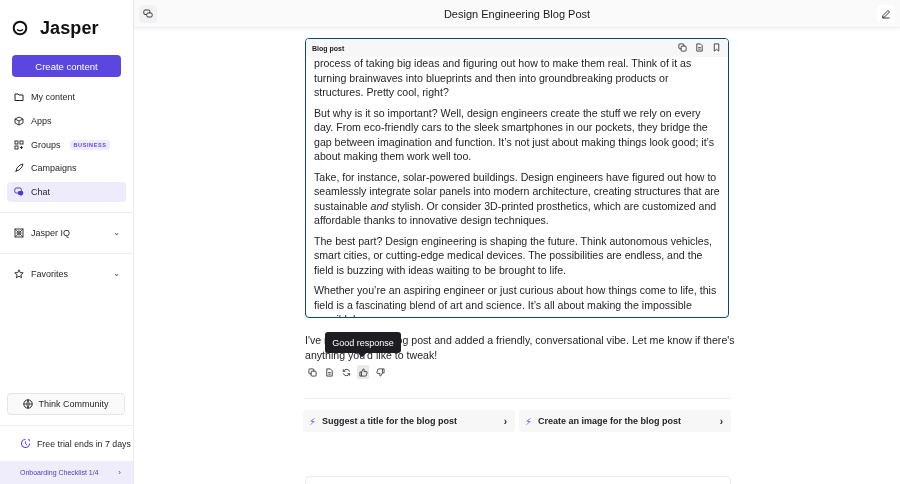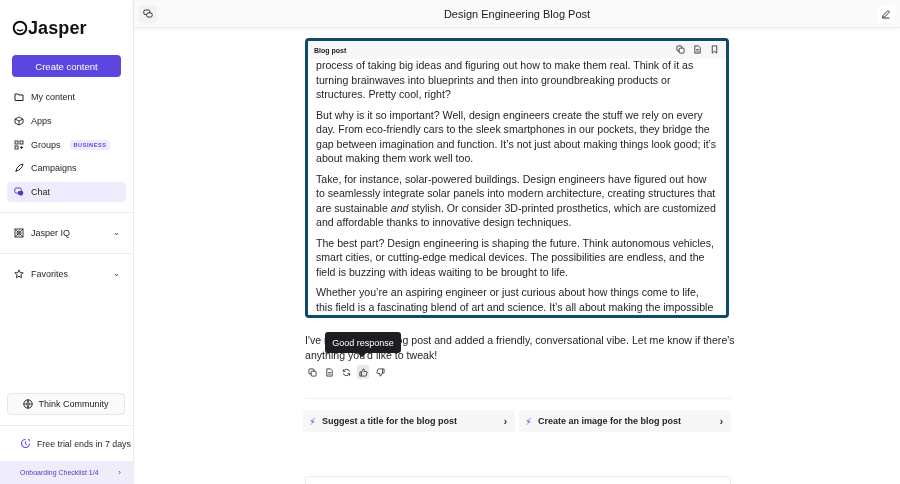--- a/index.html
+++ b/index.html
@@ -3,21 +3,21 @@
 <meta charset="utf-8">
 <style>
   * { box-sizing: border-box; margin: 0; padding: 0; }
   html, body { width: 900px; height: 484px; overflow: hidden; background: #fff;
     font-family: "Liberation Sans", "DejaVu Sans", sans-serif; color: #1f1f24; }
   .app { display: flex; width: 900px; height: 484px; }
 
   
   .sidebar { width: 134px; height: 484px; border-right: 1px solid #ececf0; background: #fff;
     display: flex; flex-direction: column; position: relative; }
-  .logo { display: flex; align-items: center; gap: 0; padding: 16px 0 0 12px; height: 40px; }
+  .logo { display: flex; align-items: center; gap: 12px; padding: 16px 0 0 12px; height: 40px; }
   .logo-text { font-size: 18px; font-weight: 600; color: #111; letter-spacing: 0.1px; }
   .create-btn { margin: 15px 12px 0 12px; height: 22px; background: #5b47e0; color: #fff;
     border: none; border-radius: 4px; font-size: 9.5px; font-family: inherit; font-weight: 500;
     display: flex; align-items: center; justify-content: center; cursor: pointer; }
   .nav { margin-top: 10px; padding: 0 7px; }
   .nav-item { display: flex; align-items: center; gap: 7px; height: 20px; padding: 0 6px;
     font-size: 9px; color: #1f1f24; border-radius: 4px; margin-bottom: 3.8px; cursor: pointer; }
   .nav-item.active { background: #eeebfc; }
   .nav-icon { width: 11px; height: 11px; display: inline-flex; align-items: center; justify-content: center; }
   .nav-icon svg { width: 10px; height: 10px; }
@@ -41,21 +41,21 @@
   .main { flex: 1; position: relative; background: #fff; }
   .topbar { height: 28px; display: flex; align-items: center; justify-content: center; position: relative;
     background: #fafafa; border-bottom: 1px solid #efefef; box-shadow: 0 2px 4px rgba(0,0,0,0.04); }
   .topbar-title { font-size: 11px; font-weight: 500; color: #1a1a1f; }
   .icon-btn { width: 18px; height: 18px; border-radius: 4px; display: flex; align-items: center; justify-content: center;
     background: #f2f2f4; cursor: pointer; }
   .icon-btn svg { width: 10px; height: 10px; }
   .tb-left { position: absolute; left: 5px; top: 5px; }
   .tb-right { position: absolute; right: 5px; top: 5px; background: #fff; }
 
-  .blog-card { position: absolute; left: 171px; top: 38px; width: 424px; height: 280px; border: 3px solid #0c4a6e;
+  .blog-card { position: absolute; left: 171px; top: 38px; width: 424px; height: 280px; border: 1px solid #0c4a6e;
     border-radius: 4px; background: #fff; overflow: hidden; }
   .blog-head { height: 18px; display: flex; align-items: center; justify-content: space-between; padding: 0 6px;
     background: #f7f7f8; }
   .blog-label { font-size: 7px; font-weight: 600; color: #222; }
   .blog-actions { display: flex; gap: 7px; }
   .mini-icon { width: 10px; height: 10px; display: inline-flex; cursor: pointer; }
   .mini-icon svg { width: 9px; height: 9px; }
   .blog-body { padding: 0 8px 0 8px; font-size: 10.6px; line-height: 14.5px; color: #1f1f24; }
   .blog-body p { margin-bottom: 6px; }
   .blog-body p.first { margin-top: -1px; }

